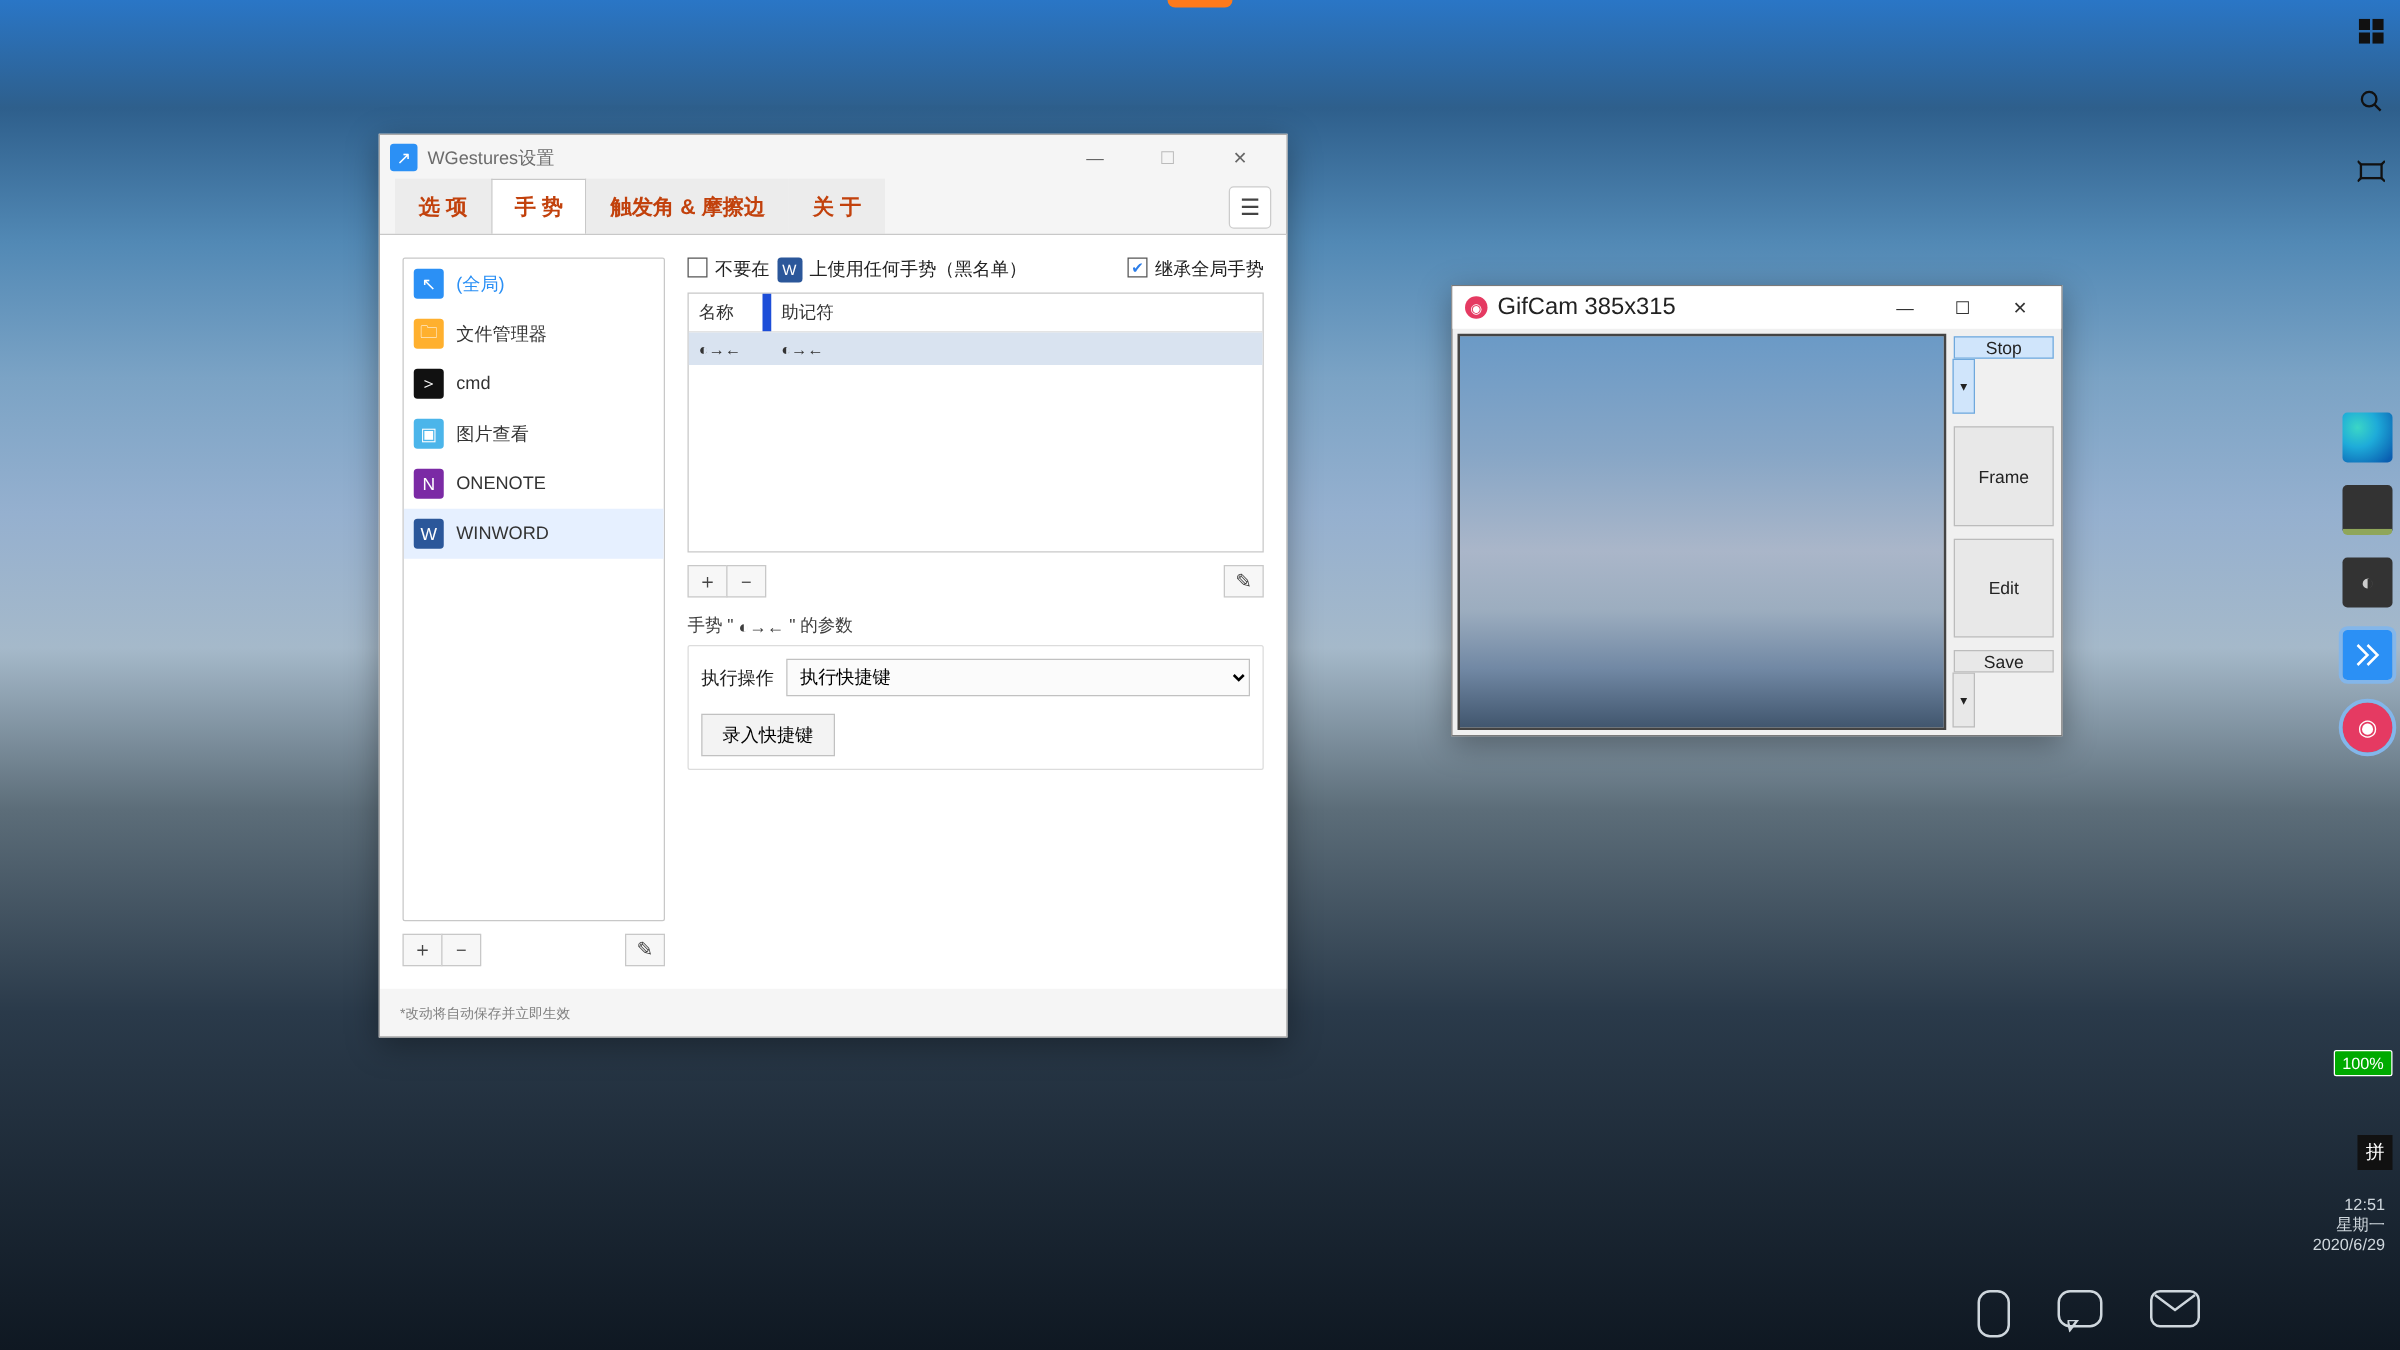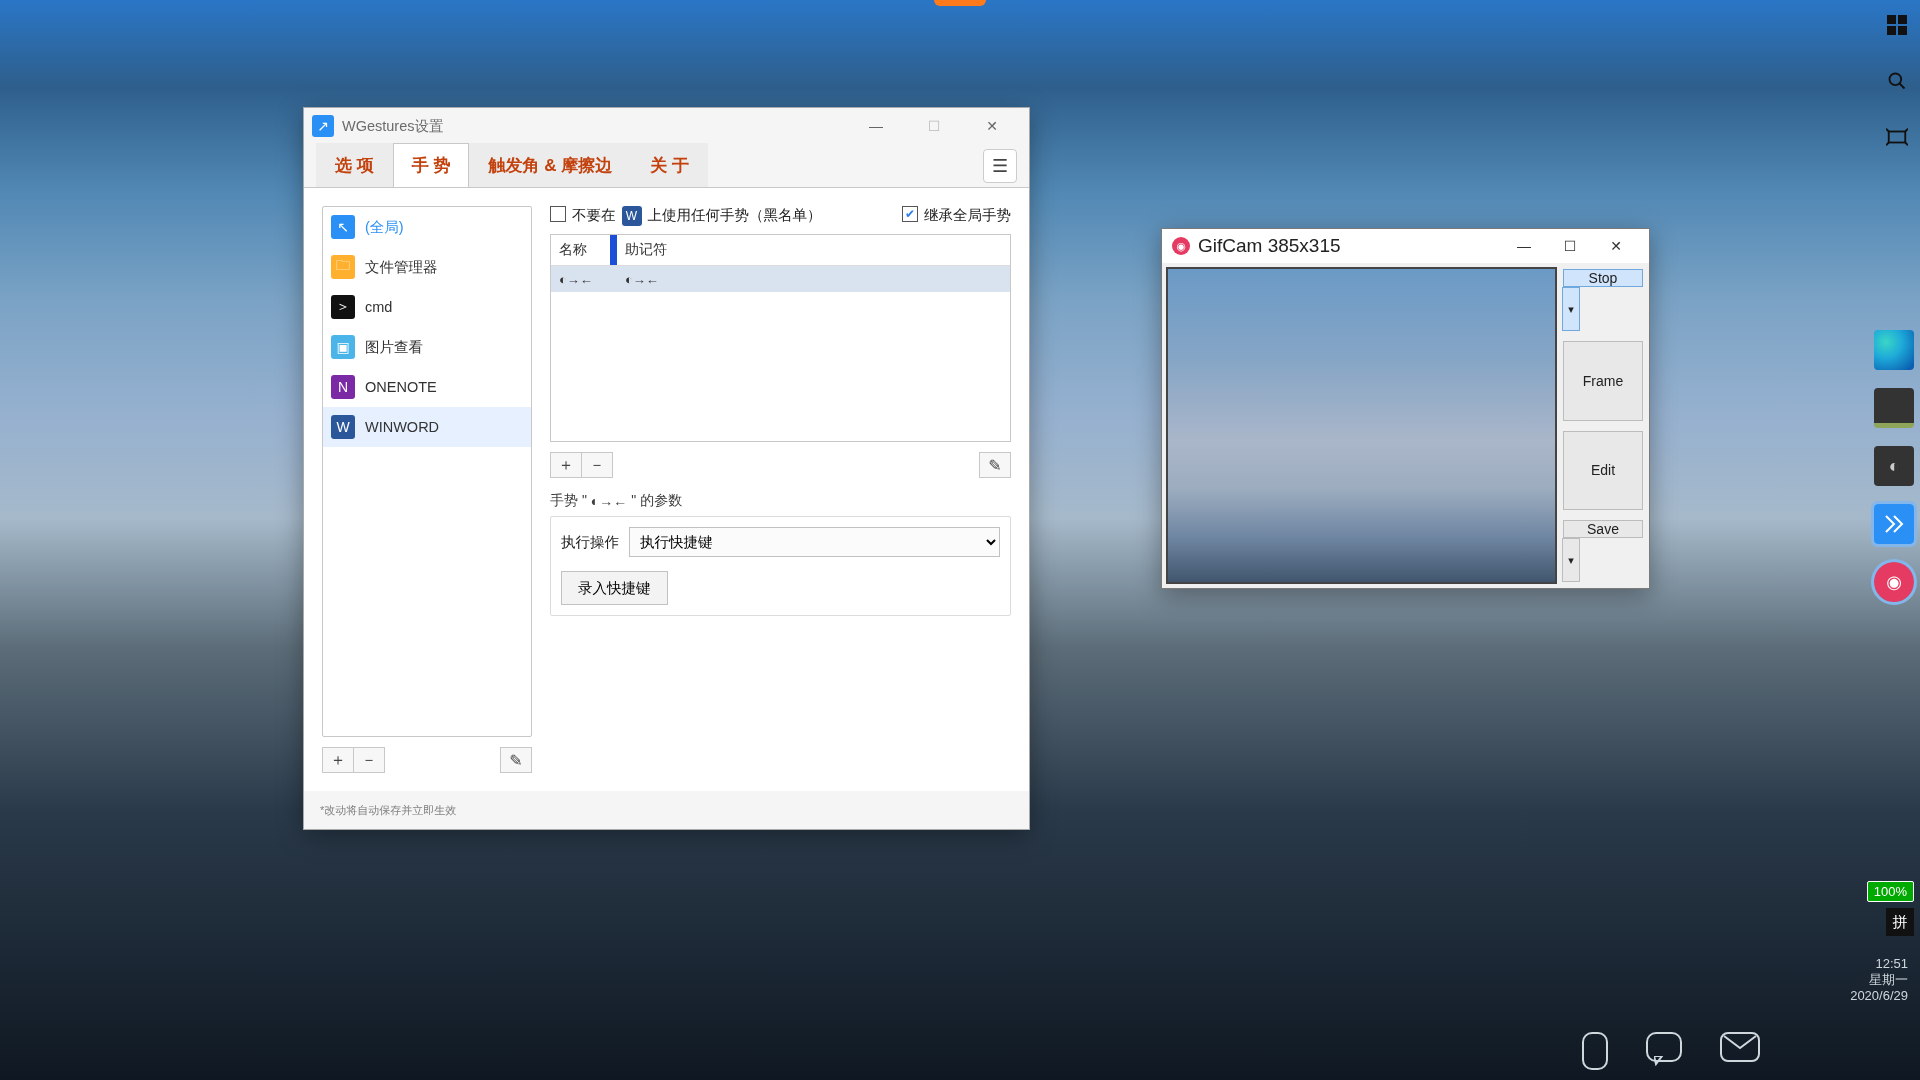--- a/index.html
+++ b/index.html
@@ -8,21 +8,21 @@
   background: linear-gradient(180deg, #2a76c6 0%, #2e5f8c 8%, #5289b5 18%, #7ba3c5 28%, #95b0cf 38%, #a5b9ca 48%, #5c6d79 60%, #2a3a4a 75%, #0f1822 100%);
   position: relative;
 }
 
 
 .taskbar-right { position: absolute; right: 6px; top: 8px; display: flex; flex-direction: column; gap: 22px; align-items: center; }
 .tb-icon { width: 34px; height: 34px; display: flex; align-items: center; justify-content: center; font-size: 20px; cursor: pointer; color: #222; }
 .tb-icon.black { color:#1a1a1a; }
 .taskbar-side2 { position: absolute; right: 6px; top: 330px; display: flex; flex-direction: column; gap: 18px; align-items: center; }
 .app-icon-sq { width:40px; height:40px; border-radius:4px; display:flex; align-items:center;justify-content:center; cursor:pointer;}
-.battery-badge { position:absolute; right:6px; top:840px; background:#0a0; color:#fff; font-size:13px; padding:2px 6px; border:1px solid #fff; border-radius:2px;margin-top:41px;}
+.battery-badge { position:absolute; right:6px; top:840px; background:#0a0; color:#fff; font-size:13px; padding:2px 6px; border:1px solid #fff; border-radius:2px;}
 .ime-badge { position:absolute; right:6px; top:908px; background:#111; color:#fff; font-size:15px; width:28px; height:28px; text-align:center; line-height:28px;}
 .clock-area { position:absolute; right:12px; top:956px; text-align:right; color:#cfd7dd; font-size:13px; line-height:16px;}
 .tray-bottom { position:absolute; right:160px; bottom:10px; display:flex; gap:38px; }
 .tray-bottom .iconb { width:34px; height:34px; border:2px solid #cfd7dd; border-radius:8px; display:flex; align-items:center; justify-content:center; color:#cfd7dd; }
 
 
 .top-orange { position:absolute; left:50%; top:0; transform:translateX(-50%); width:52px; height:6px; background:#ff7a1a; border-radius:0 0 6px 6px;}
 
 
 .wg-win {

